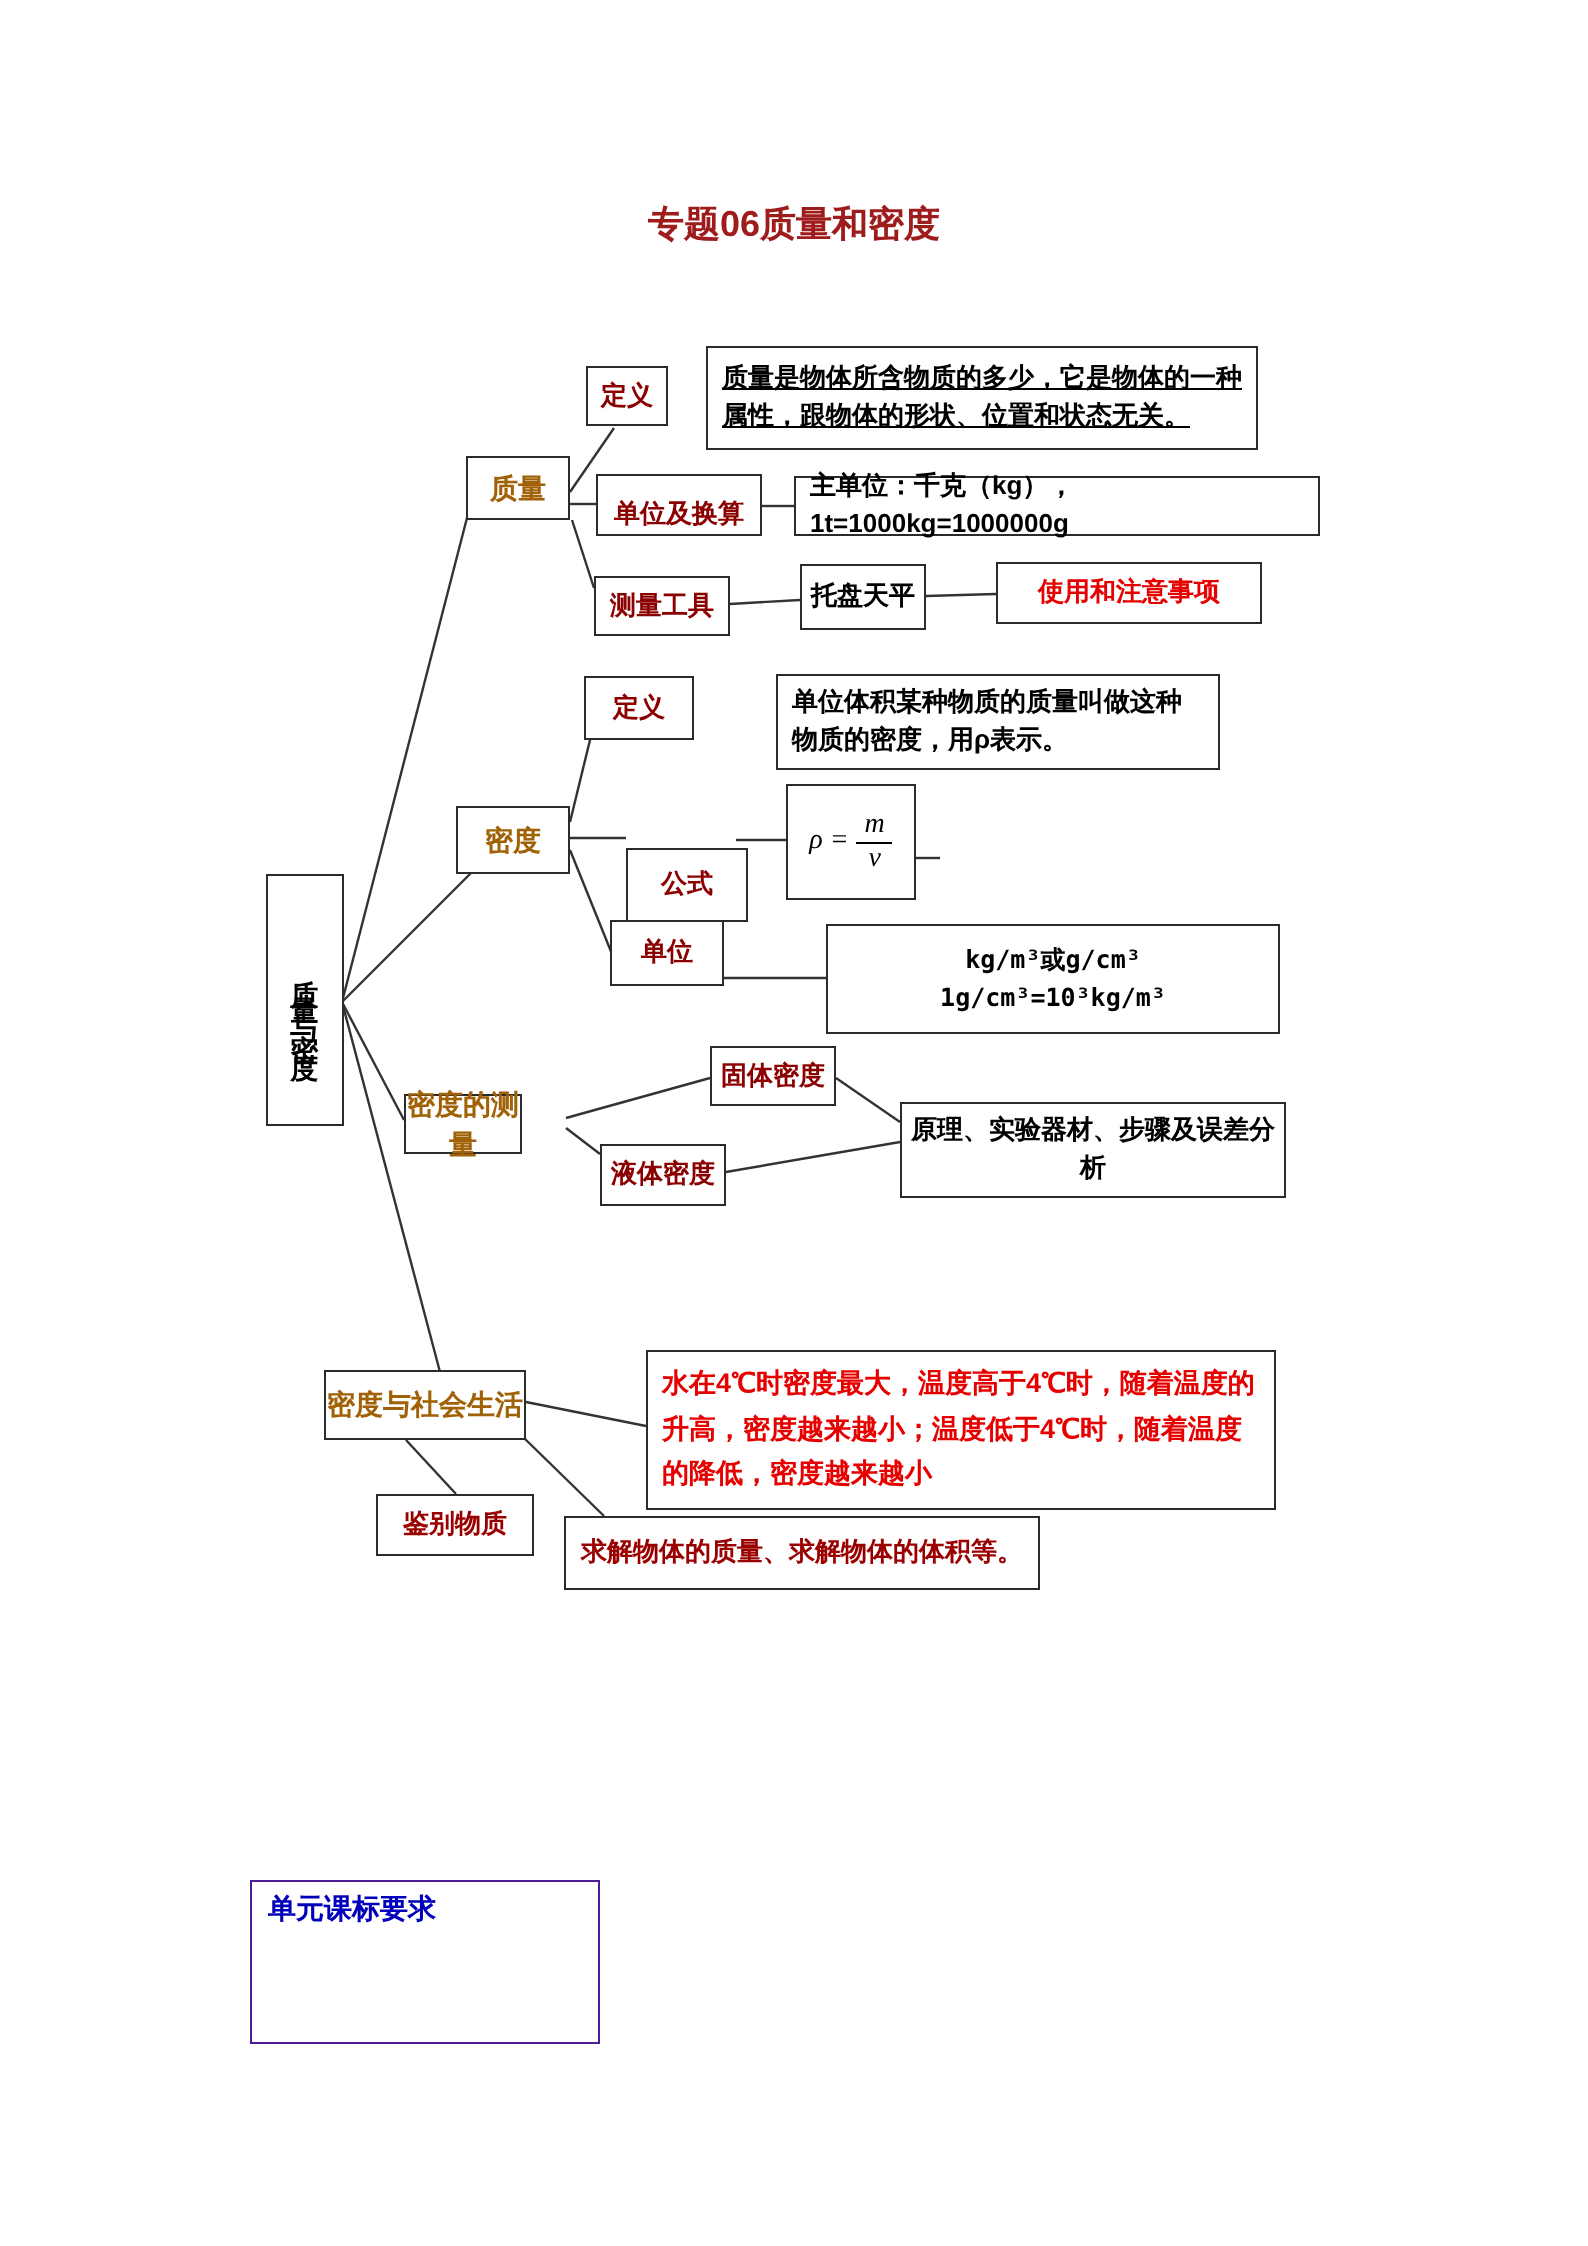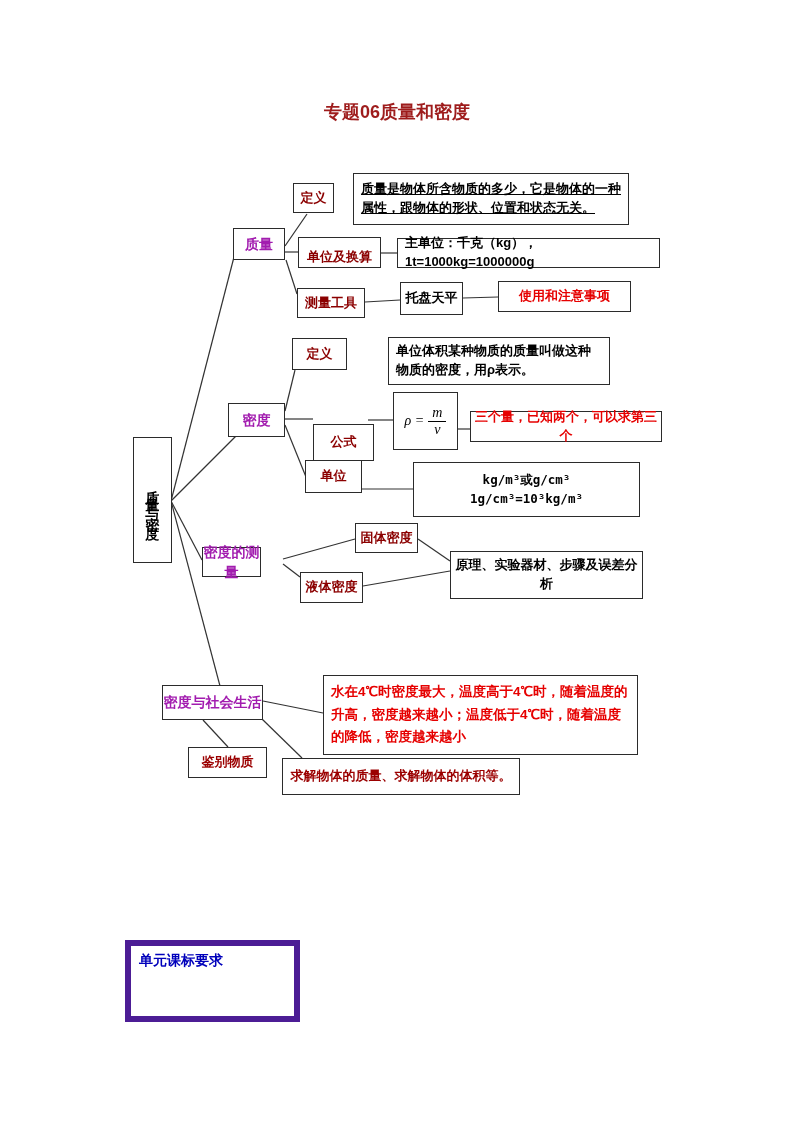--- a/index.html
+++ b/index.html
@@ -23,21 +23,21 @@
     background:#ffffff;
     box-sizing:border-box;
     display:flex; align-items:center; justify-content:center;
     text-align:center;
     line-height:1.45;
   }
   .box.para {
     justify-content:flex-start; align-items:center; text-align:left;
     padding:2px 7px;
   }
-  .cat  { color:#a21caf; font-weight:bold; font-size:14px; }
+  .cat  { color:#a16207; font-weight:bold; font-size:14px; }
   .sub  { color:#8b0000; font-weight:bold; font-size:13px; }
   .body { color:#000000; font-weight:bold; font-size:13px; }
   .red  { color:#e60000; font-weight:bold; font-size:13px; }
   .dred { color:#9b0000; font-weight:bold; font-size:13px; }
   .root-box {
     flex-direction:column;
   }
   .root-text {
     writing-mode:vertical-rl; text-orientation:upright;
     letter-spacing:9px;
@@ -51,21 +51,21 @@
   .frac { display:inline-flex; flex-direction:column; align-items:center; line-height:1.1; }
   .frac .num { padding:0 4px; border-bottom:1px solid #000; }
   .frac .den { padding:0 4px; }
   .unit-text {
     font-family:"DejaVu Sans Mono", monospace;
     font-weight:bold; font-size:12.5px; color:#000;
     white-space:pre-wrap;
   }
   .footer-box {
     position:absolute;
-    border:6px solid #4c1d95;
+    border:1px solid #4c1d95;
     background:#fff; box-sizing:border-box;
     padding:5px 8px;
   }
   .footer-heading { color:#0000bb; font-weight:bold; font-size:14px; }
 </style>
 </head>
 <body>
 
 <div class="page">
 
@@ -152,23 +152,20 @@
   </div>
 
   <div class="box formula-box" style="left:393px; top:392px; width:65px; height:58px;">
     <span>ρ =</span>
     <span class="frac">
       <span class="num">m</span>
       <span class="den">v</span>
     </span>
   </div>
 
-  <div class="box" style="left:470px; top:411px; width:192px; height:31px;">
-    <span class="red">三个量，已知两个，可以求第三个</span>
-  </div>
 
   <div class="box" style="left:305px; top:460px; width:57px; height:33px;">
     <span class="sub">单位</span>
   </div>
 
   <div class="box" style="left:413px; top:462px; width:227px; height:55px;">
     <span class="unit-text">kg/m³或g/cm³　　1g/cm³=10³kg/m³</span>
   </div>
 
   <div class="box" style="left:202px; top:547px; width:59px; height:30px;">

